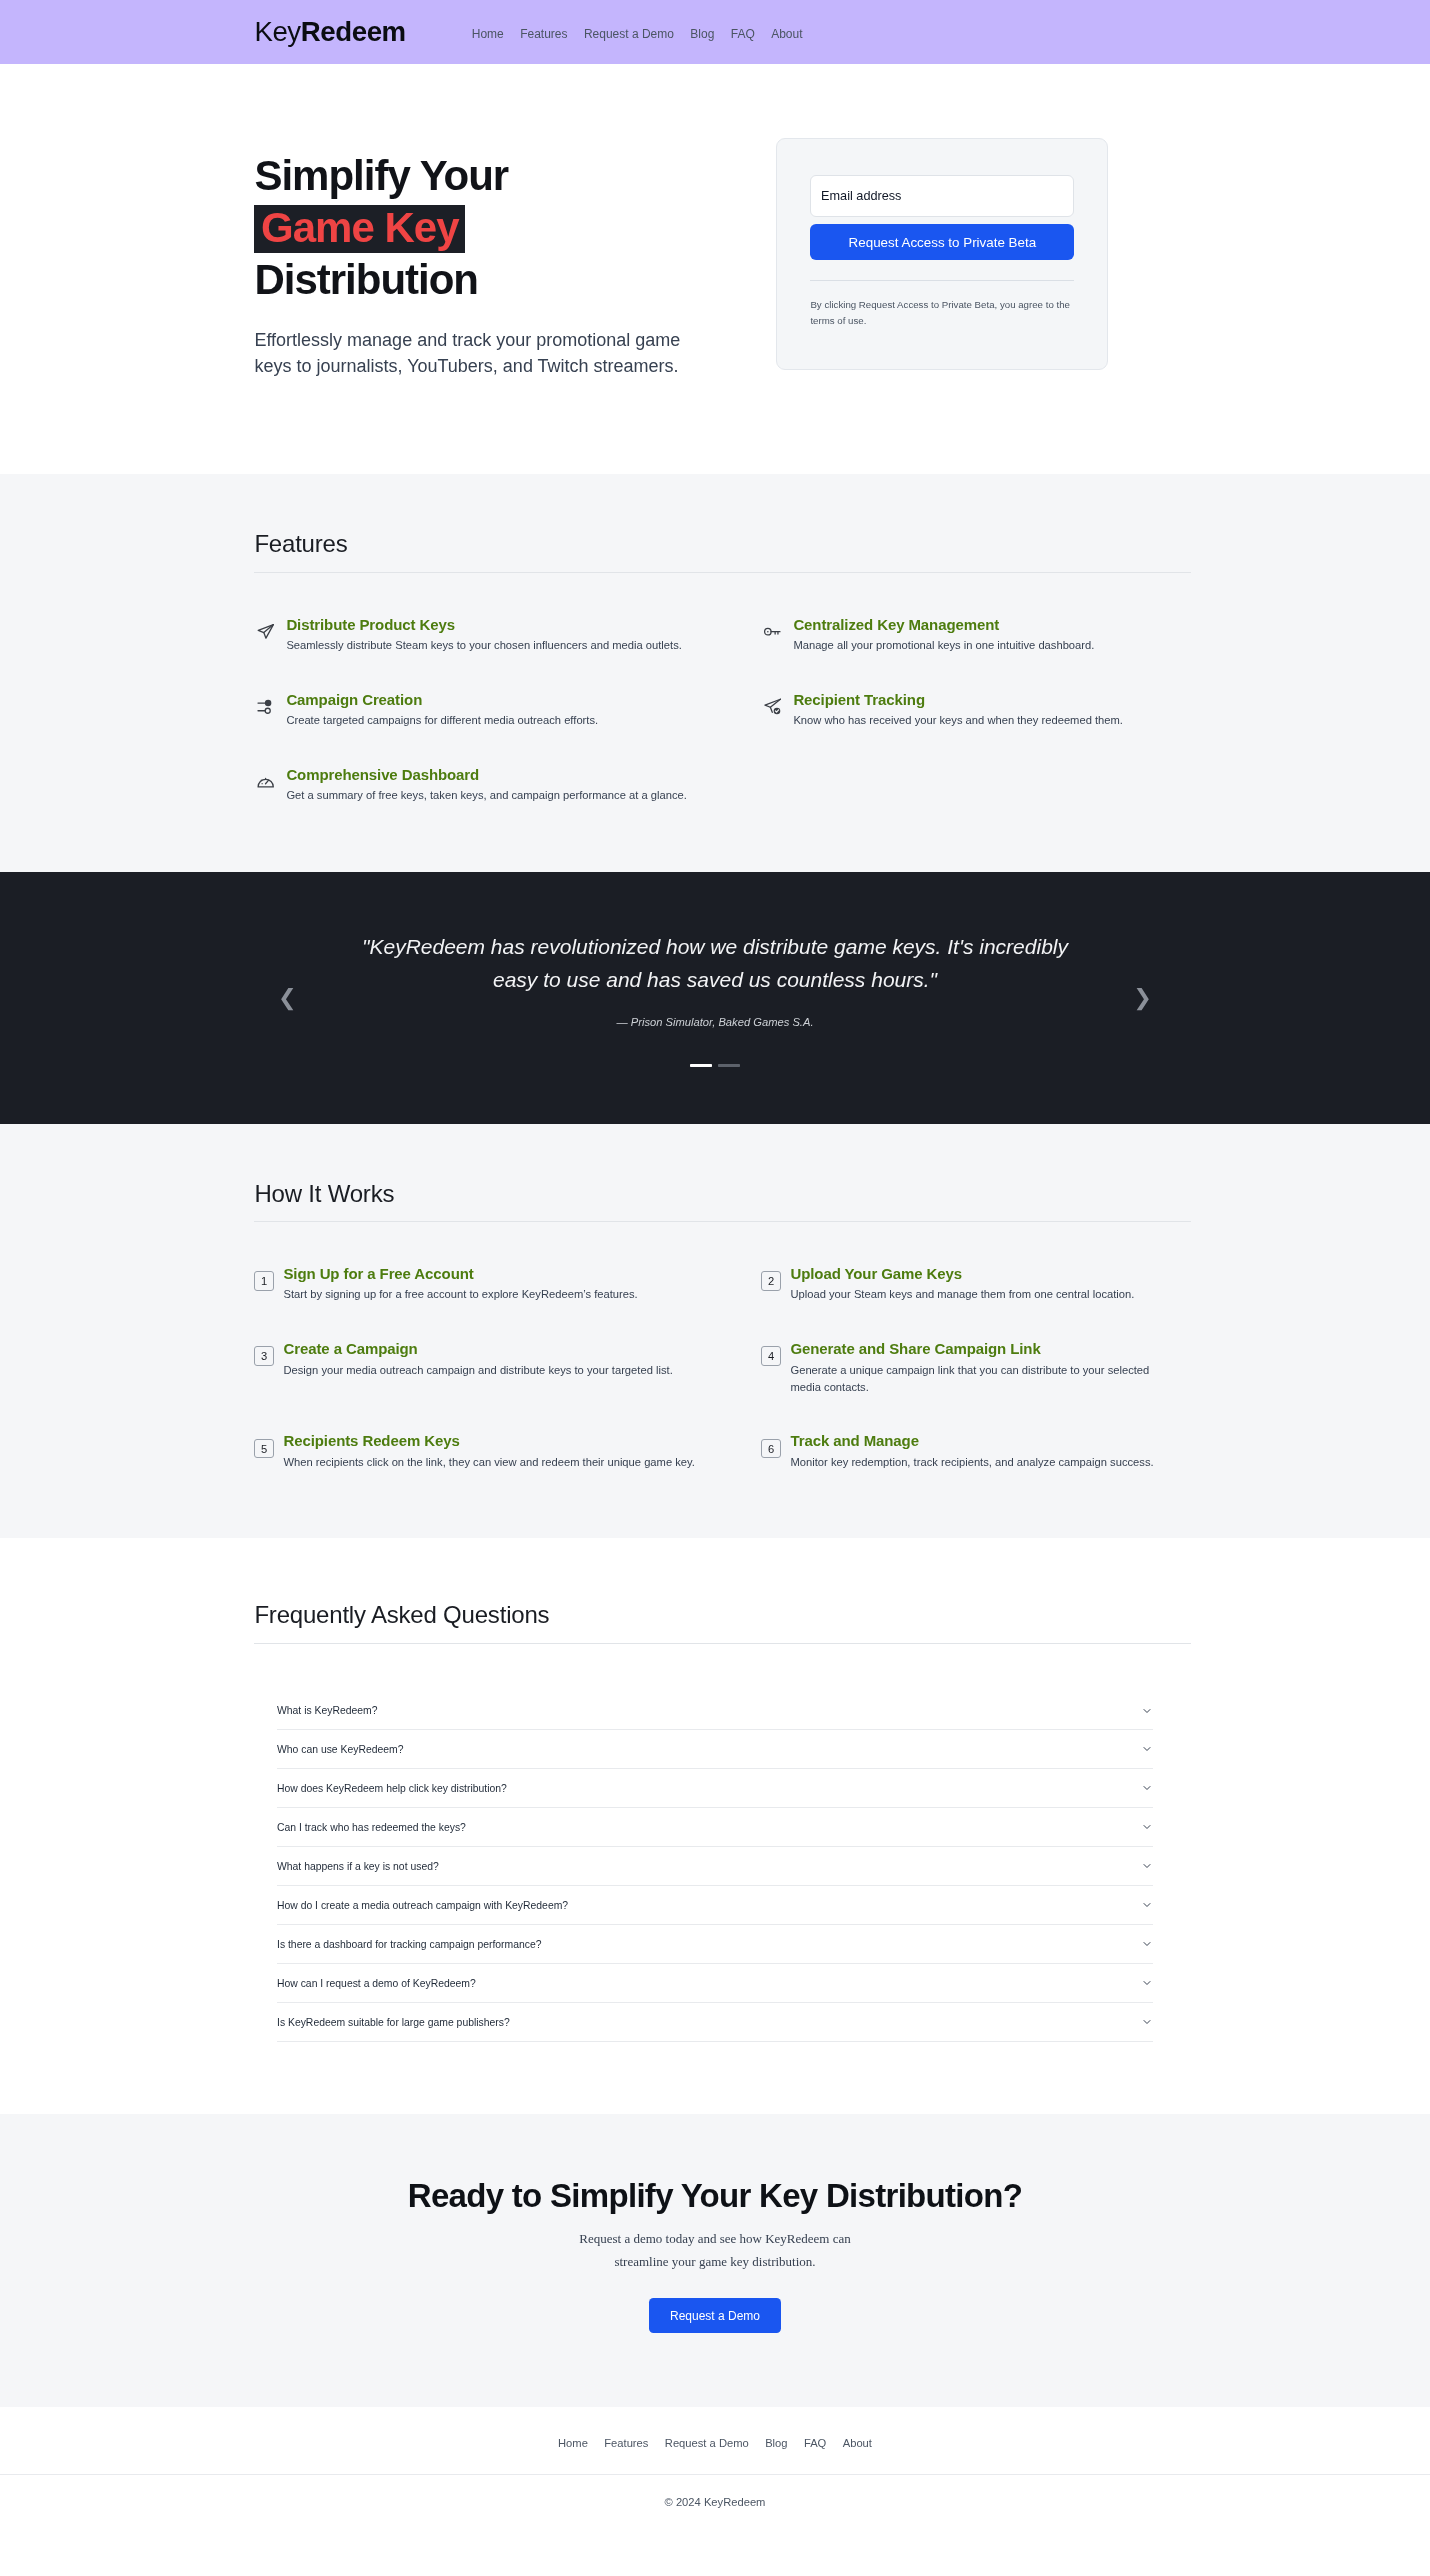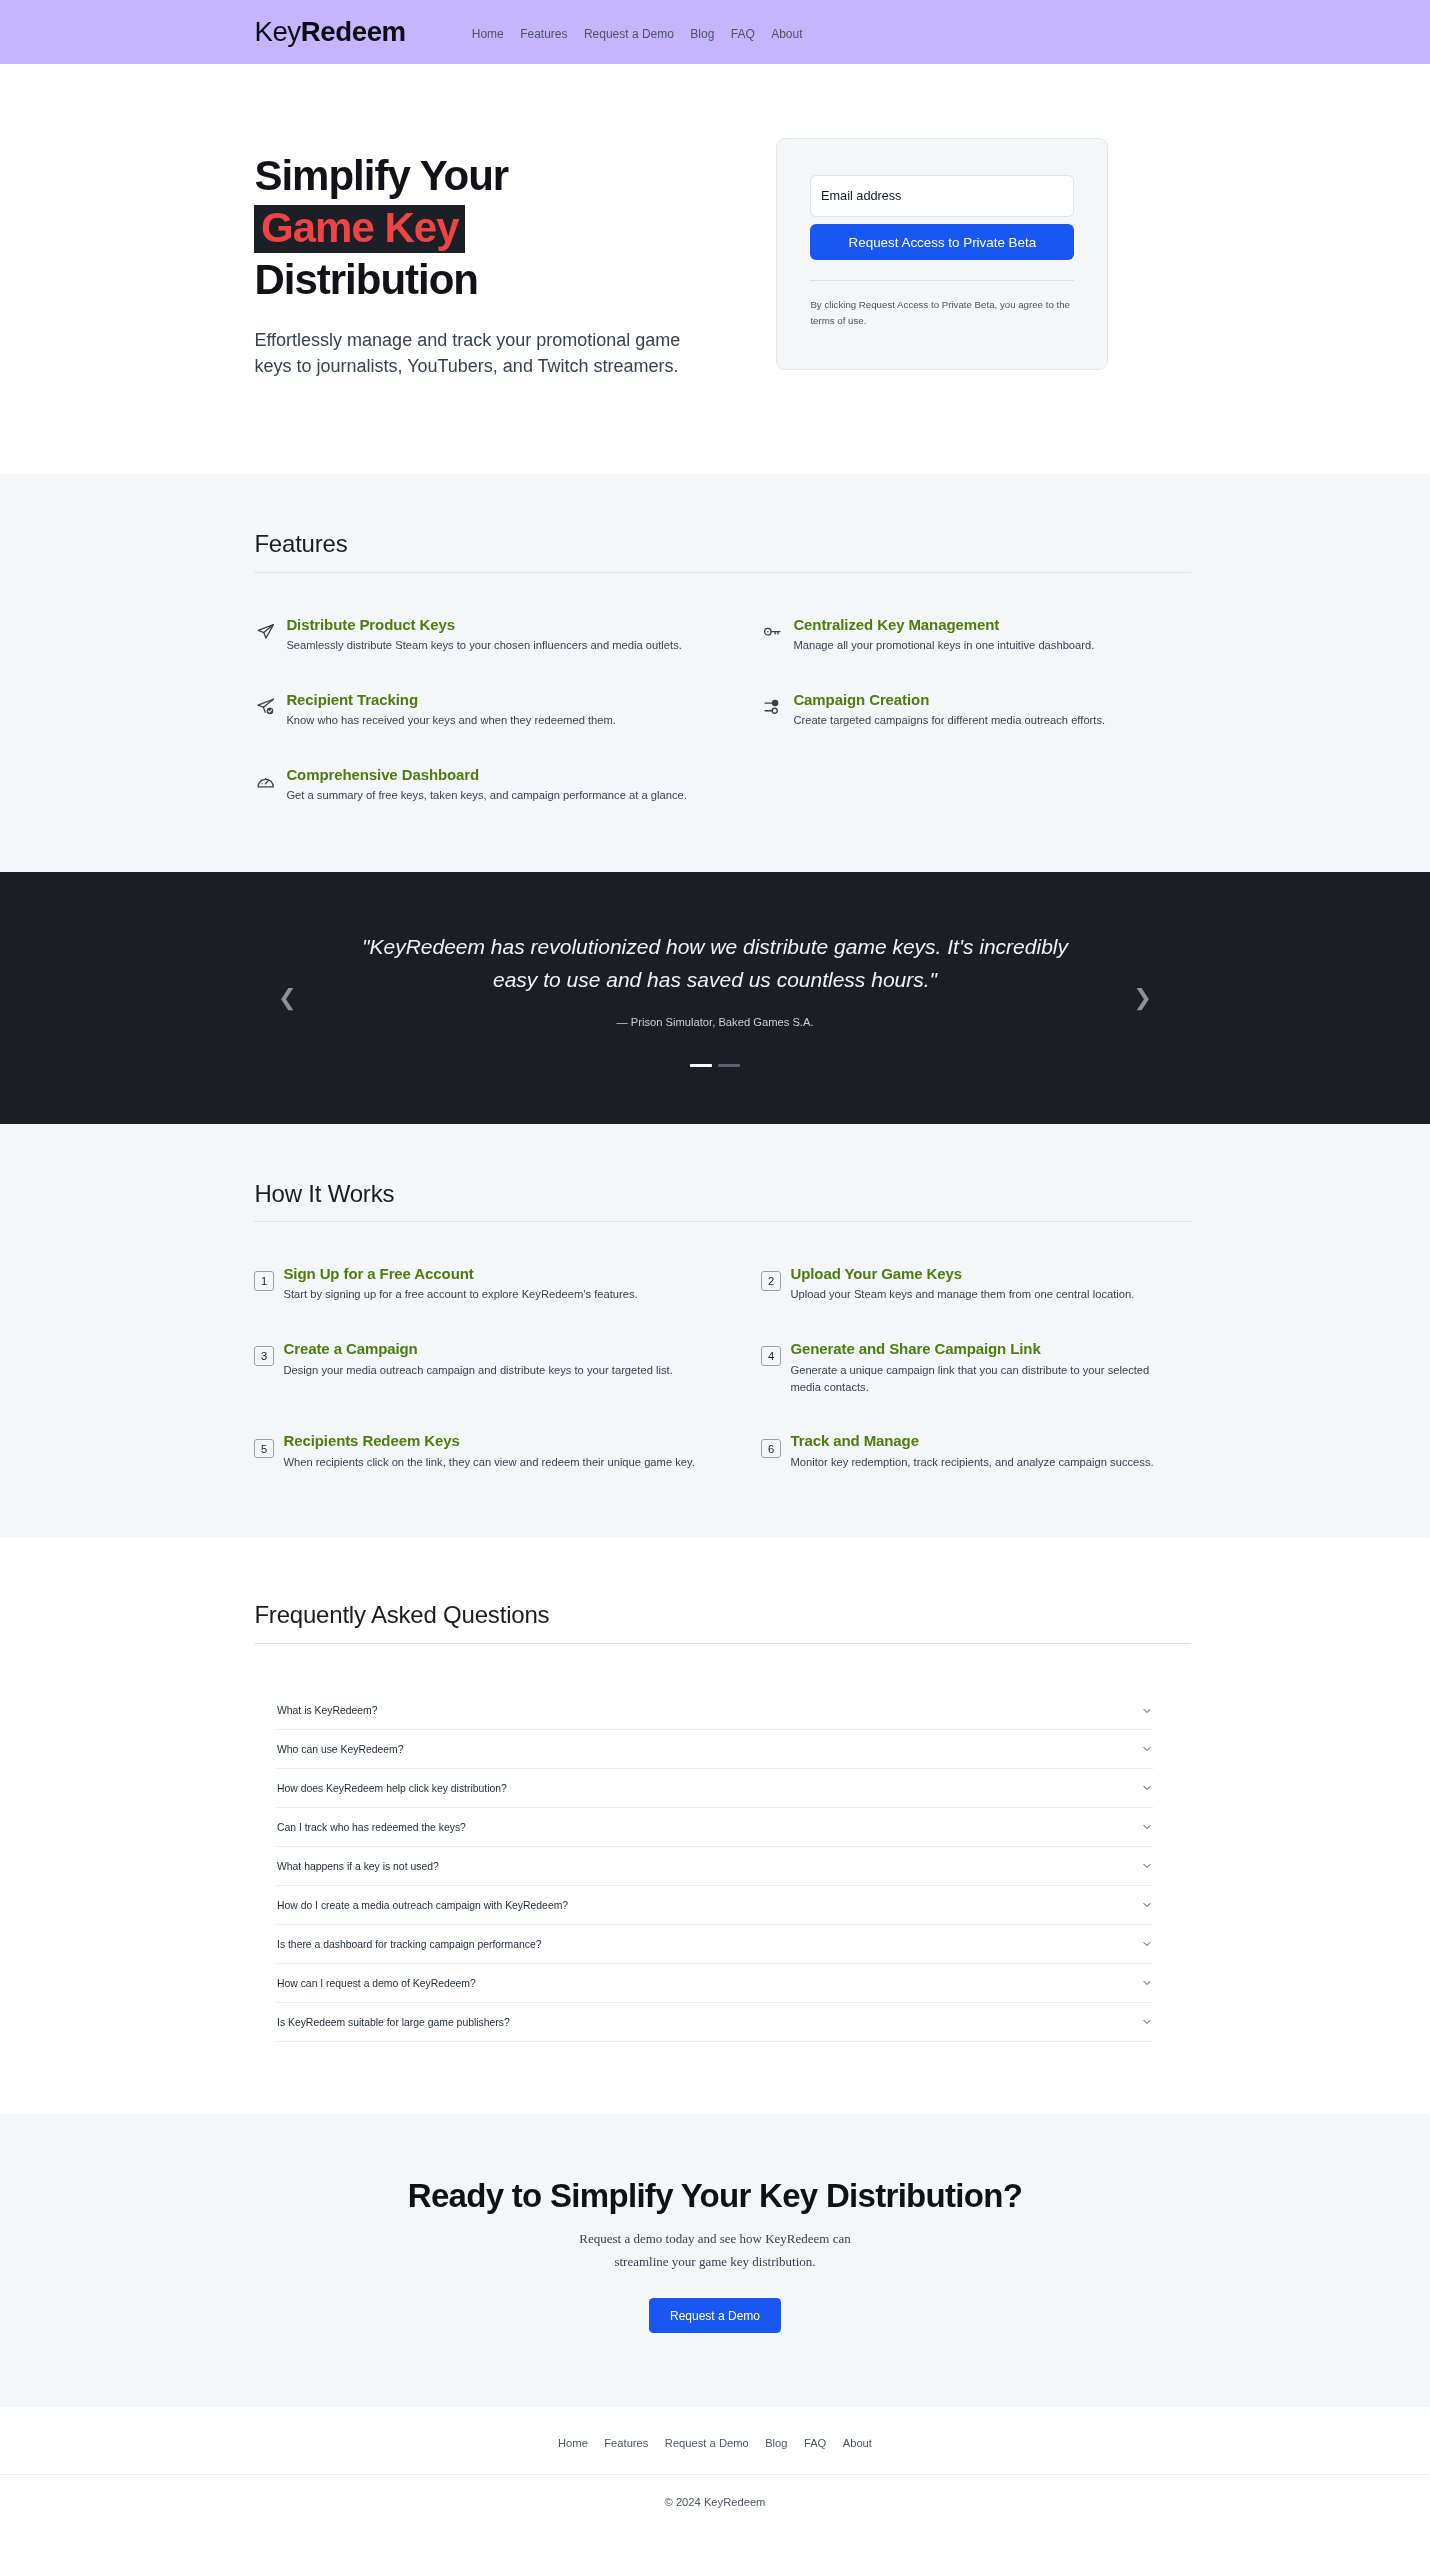--- a/index.html
+++ b/index.html
@@ -237,20 +237,21 @@
     font-size: 21px;
     line-height: 1.58;
     font-style: italic;
     color: #f2f3f5;
     font-weight: 400;
   }
   .testi-attr {
     margin-top: 19.4px;
     font-size: 11.2px;
     color: #cdd1d6;
+    font-style: italic;
   }
   .dots {
     display: flex;
     justify-content: center;
     gap: 6px;
     margin-top: 36px;
   }
   .dot { width: 22.3px; height: 3px; background: #5d626b; border-radius: 0.7px; cursor: pointer; }
   .dot.on { background: #ffffff; }
 
@@ -394,45 +395,45 @@
         </span>
         <div class="item-body">
           <div class="item-title">Centralized Key Management</div>
           <div class="item-desc">Manage all your promotional keys in one intuitive dashboard.</div>
         </div>
       </div>
 
 
       <div class="item">
         <span class="item-ico">
+          <svg width="19.4" height="19.4" viewBox="0 0 24 24" fill="none" stroke="currentColor" stroke-width="1.6" stroke-linecap="round">
+              <circle cx="15" cy="7.5" r="4" fill="currentColor" stroke="none"></circle>
+              <circle cx="14.5" cy="17" r="3.1"></circle>
+              <path d="M2.5 7.5h8.5"></path>
+              <path d="M2.5 17h8.9"></path>
+            </svg>
+        </span>
+        <div class="item-body">
+          <div class="item-title">Campaign Creation</div>
+          <div class="item-desc">Create targeted campaigns for different media outreach efforts.</div>
+        </div>
+      </div>
+
+      <div class="item">
+        <span class="item-ico">
           <svg width="19.4" height="19.4" viewBox="0 0 24 24" fill="none" stroke="currentColor" stroke-width="1.6" stroke-linecap="round" stroke-linejoin="round">
               <path d="M21.5 2.8 2.5 10.1l6.6 2.6 2.4 6.3"></path>
               <path d="M9.1 12.7 21.5 2.8"></path>
               <circle cx="17.3" cy="17.3" r="4.1" fill="currentColor" stroke="none"></circle>
               <path d="m15.5 17.3 1.3 1.4 2.5-2.7" stroke="#f5f6f8" stroke-width="1.5"></path>
             </svg>
         </span>
         <div class="item-body">
           <div class="item-title">Recipient Tracking</div>
           <div class="item-desc">Know who has received your keys and when they redeemed them.</div>
-        </div>
-      </div>
-
-      <div class="item">
-        <span class="item-ico">
-          <svg width="19.4" height="19.4" viewBox="0 0 24 24" fill="none" stroke="currentColor" stroke-width="1.6" stroke-linecap="round">
-              <circle cx="15" cy="7.5" r="4" fill="currentColor" stroke="none"></circle>
-              <circle cx="14.5" cy="17" r="3.1"></circle>
-              <path d="M2.5 7.5h8.5"></path>
-              <path d="M2.5 17h8.9"></path>
-            </svg>
-        </span>
-        <div class="item-body">
-          <div class="item-title">Campaign Creation</div>
-          <div class="item-desc">Create targeted campaigns for different media outreach efforts.</div>
         </div>
       </div>
 
       <div class="item">
         <span class="item-ico">
           <svg width="19.4" height="19.4" viewBox="0 0 24 24" fill="none" stroke="currentColor" stroke-width="1.6" stroke-linecap="round" stroke-linejoin="round">
               <path d="M2.6 18.5a9.4 9.4 0 1 1 18.8 0z"></path>
               <path d="m15.4 10.4-3.6 4.1"></path>
               <path d="M6.6 10.2v0"></path>
               <path d="M7.6 14.4v0"></path>

